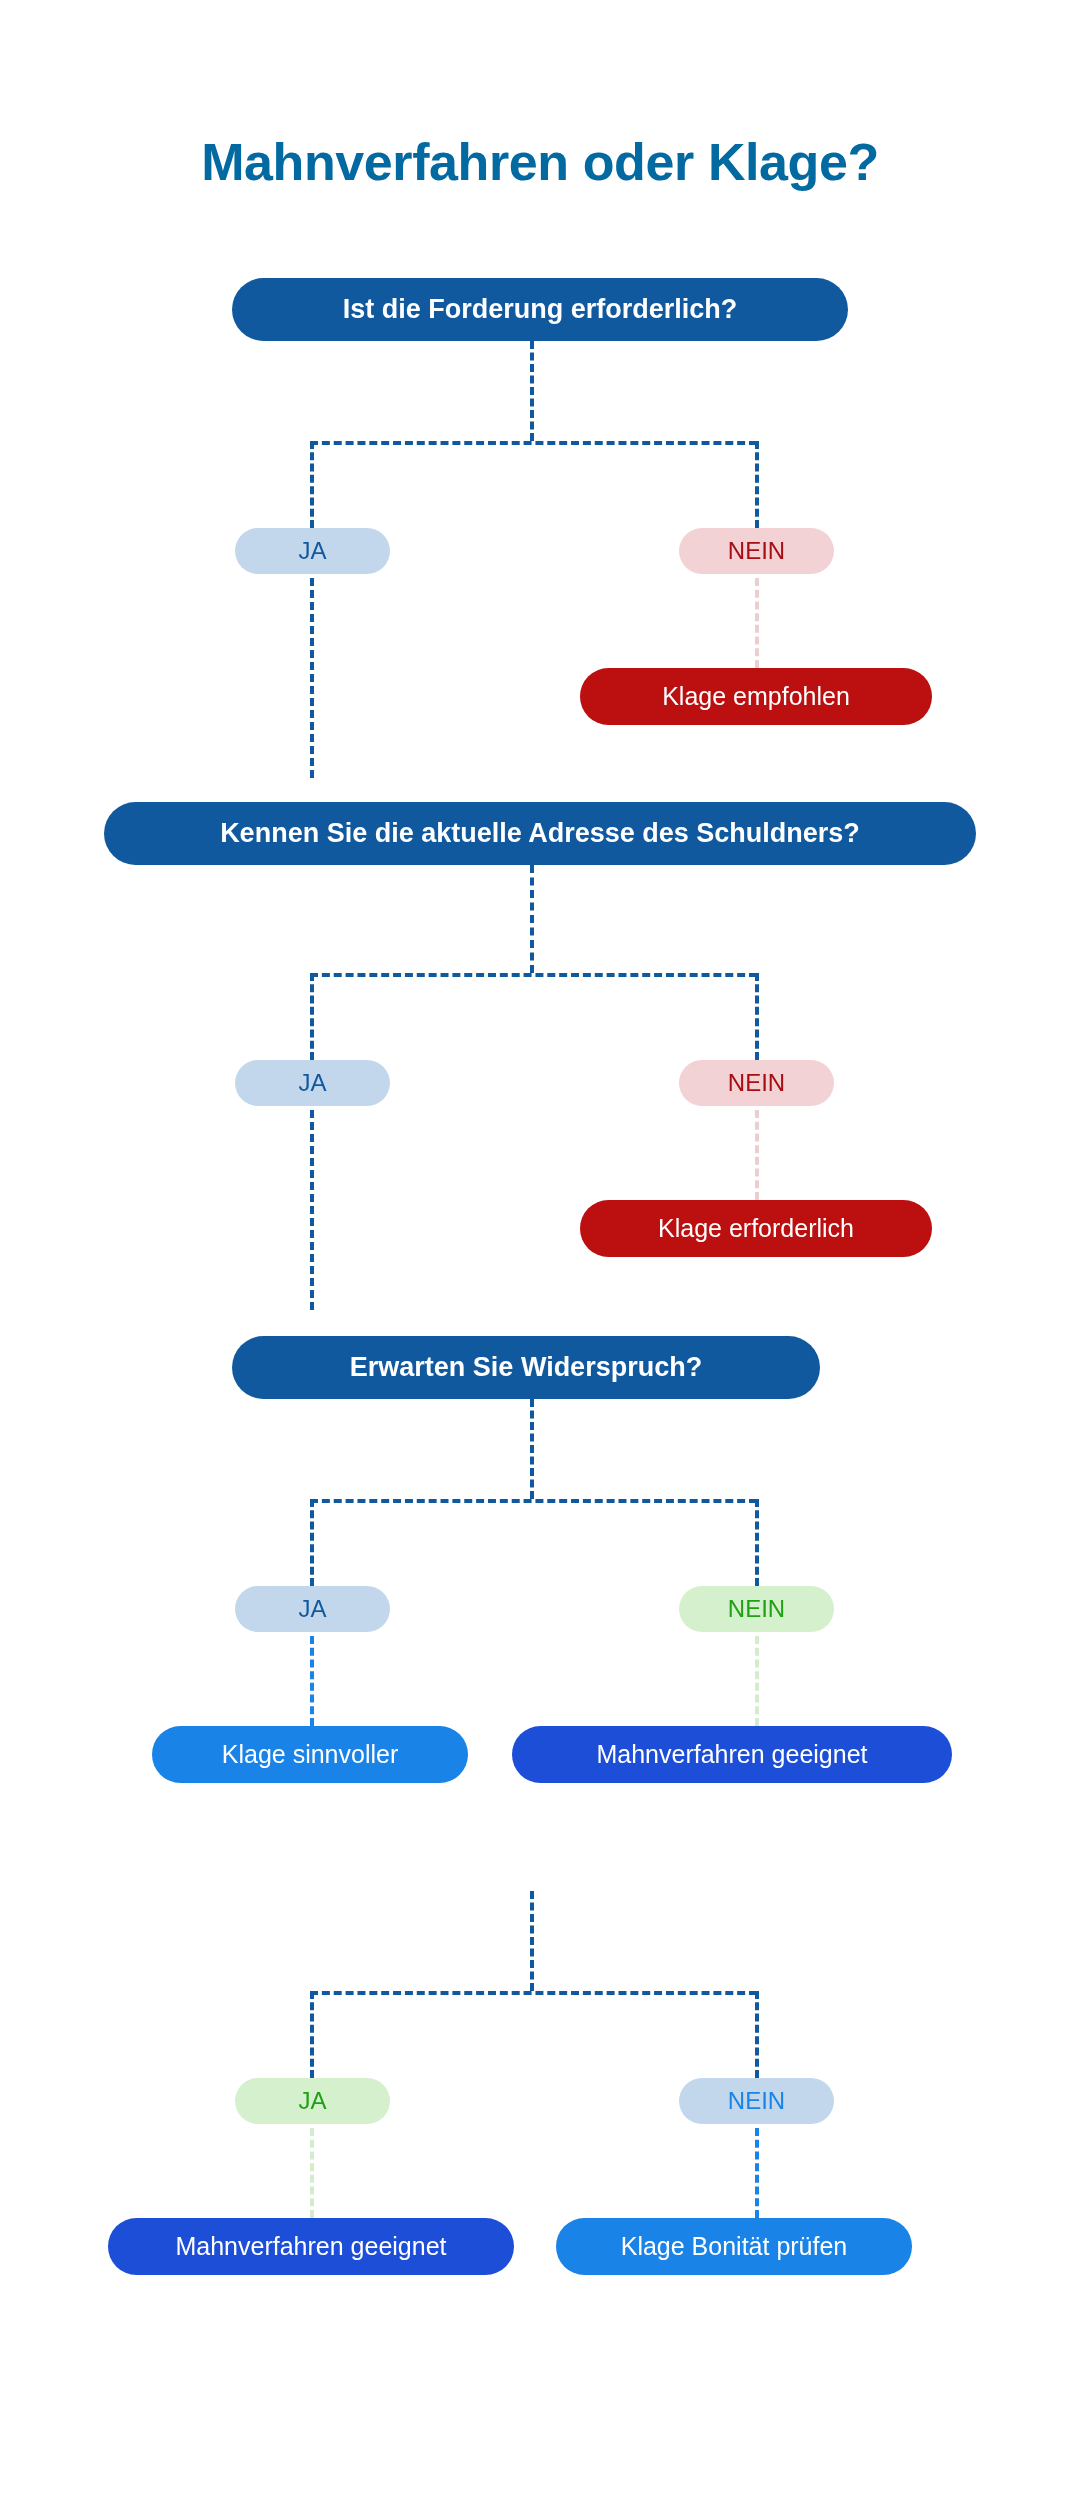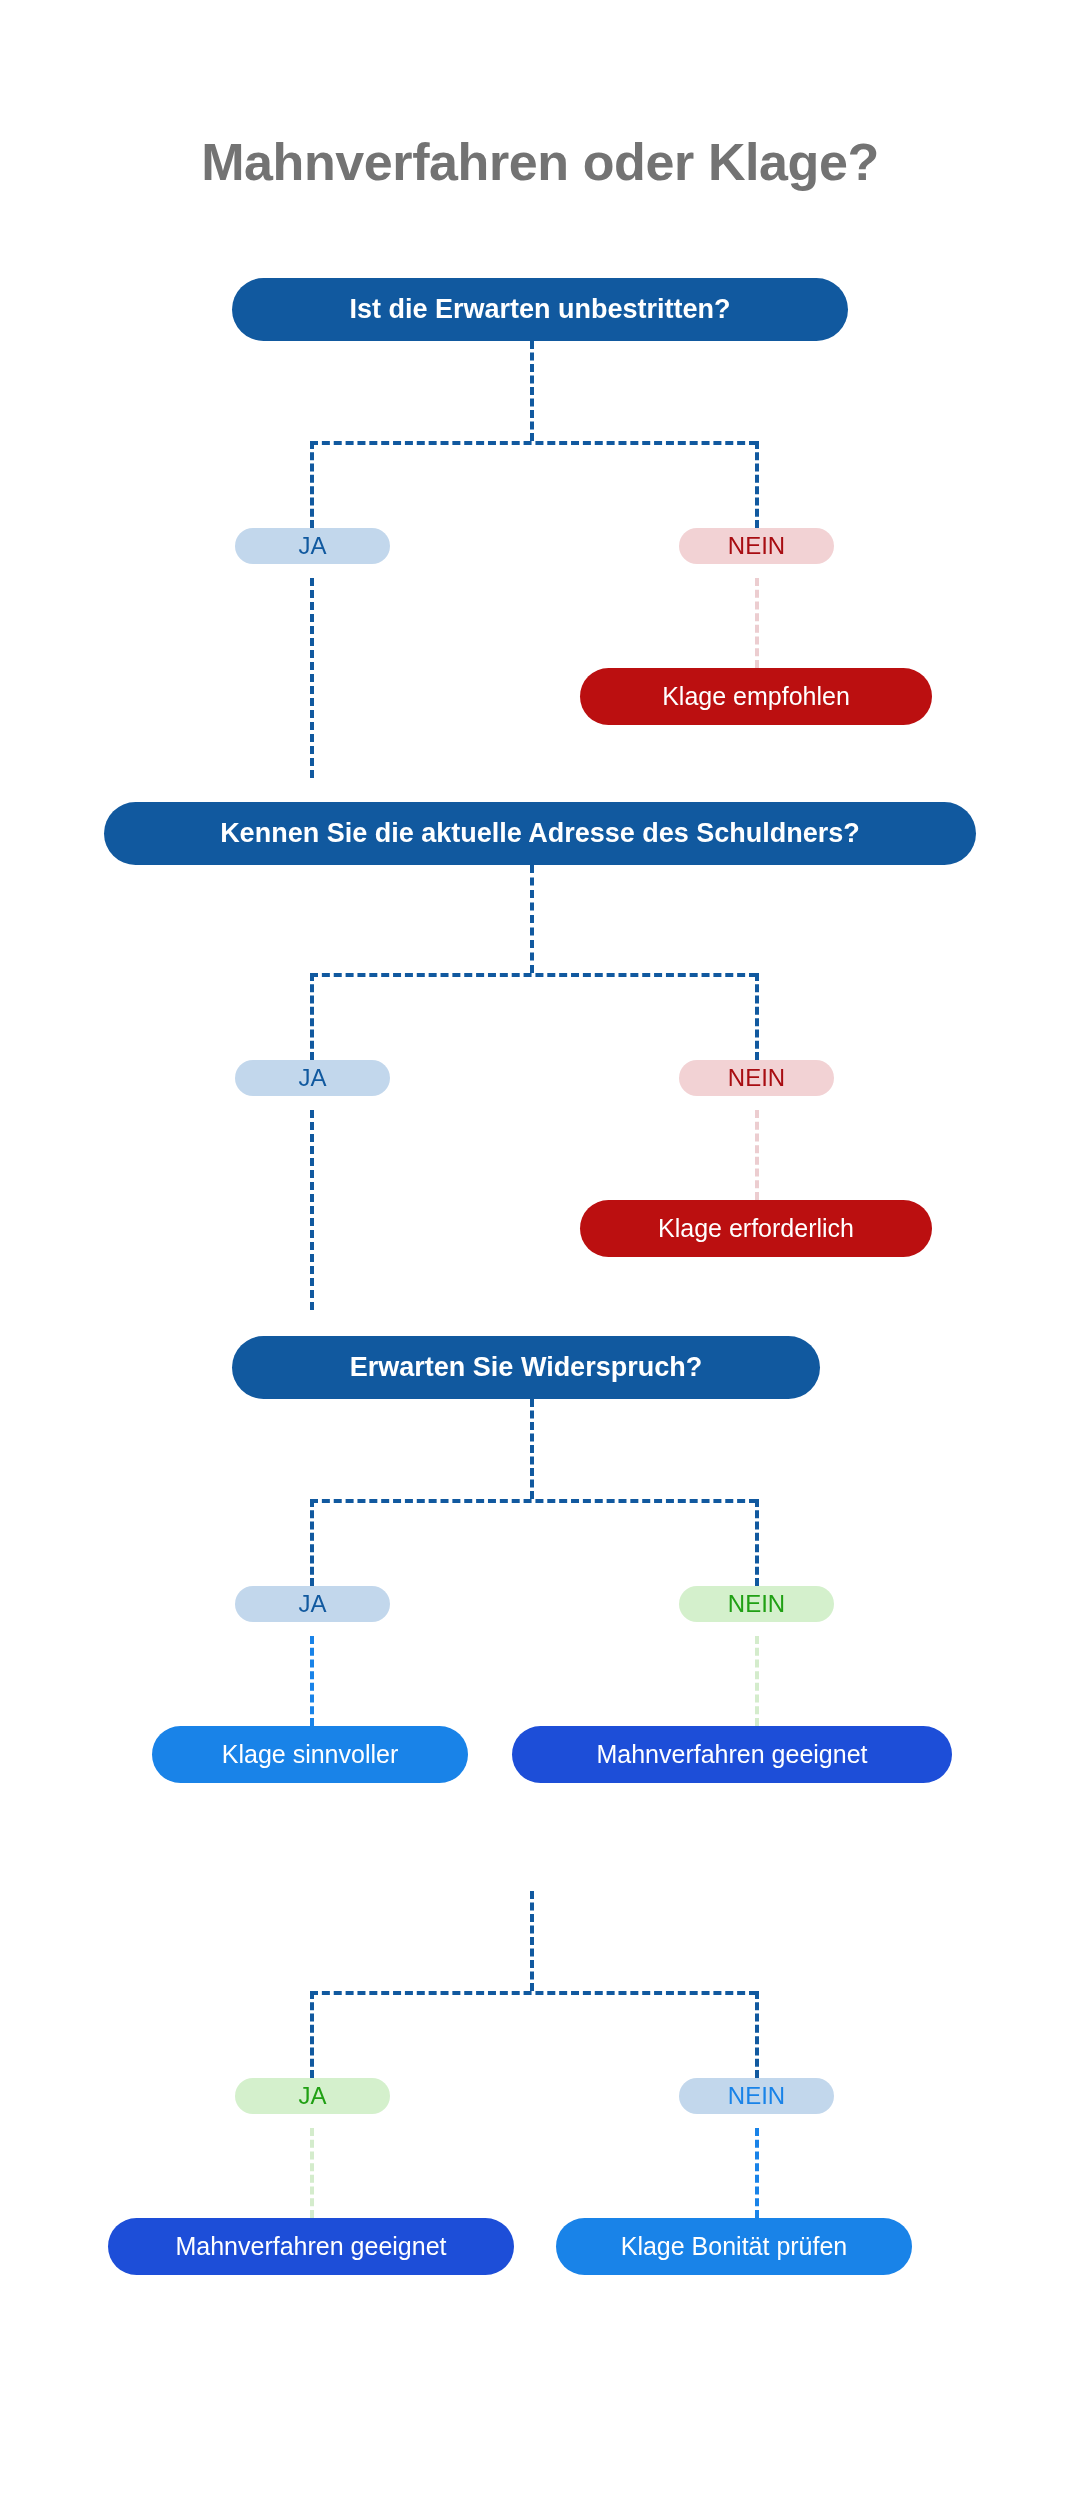--- a/index.html
+++ b/index.html
@@ -22,21 +22,21 @@
   
   .title {
     position: absolute;
     left: 0;
     top: 132px;
     width: 1080px;
     text-align: center;
     font-size: 52px;
     font-weight: 700;
     letter-spacing: -0.4px;
-    color: #737373;
+    color: #0369a1;
     white-space: nowrap;
   }
 
   
   .node {
     position: absolute;
     display: flex;
     align-items: center;
     justify-content: center;
     border-radius: 999px;
@@ -49,21 +49,21 @@
     background: #11599f;
     color: #ffffff;
     font-size: 27px;
     font-weight: 700;
     height: 63px;
     padding: 0 26px;
   }
 
   
   .pill {
-    height: 36px;
+    height: 46px;
     width: 155px;
     font-size: 24px;
     font-weight: 400;
   }
   .pill-blue  { background: #c2d7ec; color: #11599f; }
   .pill-red   { background: #f2d2d4; color: #a80d12; }
   .pill-green { background: #d4f0cc; color: #20a014; }
   .pill-blue2 { background: #c2d7ec; color: #1983e8; }
 
   
@@ -96,21 +96,21 @@
   .c-lgrn  { border-color: #d4eccc; }
   .c-brblue{ border-color: #1983e8; }
 </style>
 </head>
 <body>
 
 <div class="canvas">
 
   <div class="title">Mahnverfahren oder Klage?</div>
 
-  <div class="node question" style="left:232px; top:278px; width:616px;">Ist die Erwarten unbestritten?</div>
+  <div class="node question" style="left:232px; top:278px; width:616px;">Ist die Forderung erforderlich?</div>
 
   <div class="vline c-blue" style="left:530px; top:341px; height:100px;"></div>
 
   <div class="hline c-blue" style="left:310px; top:441px; width:447px;"></div>
 
   <div class="vline c-blue" style="left:310px; top:441px; height:87px;"></div>
 
   <div class="vline c-blue" style="left:755px; top:441px; height:87px;"></div>
 
   <div class="node pill pill-blue" style="left:235px; top:528px;">JA</div>

